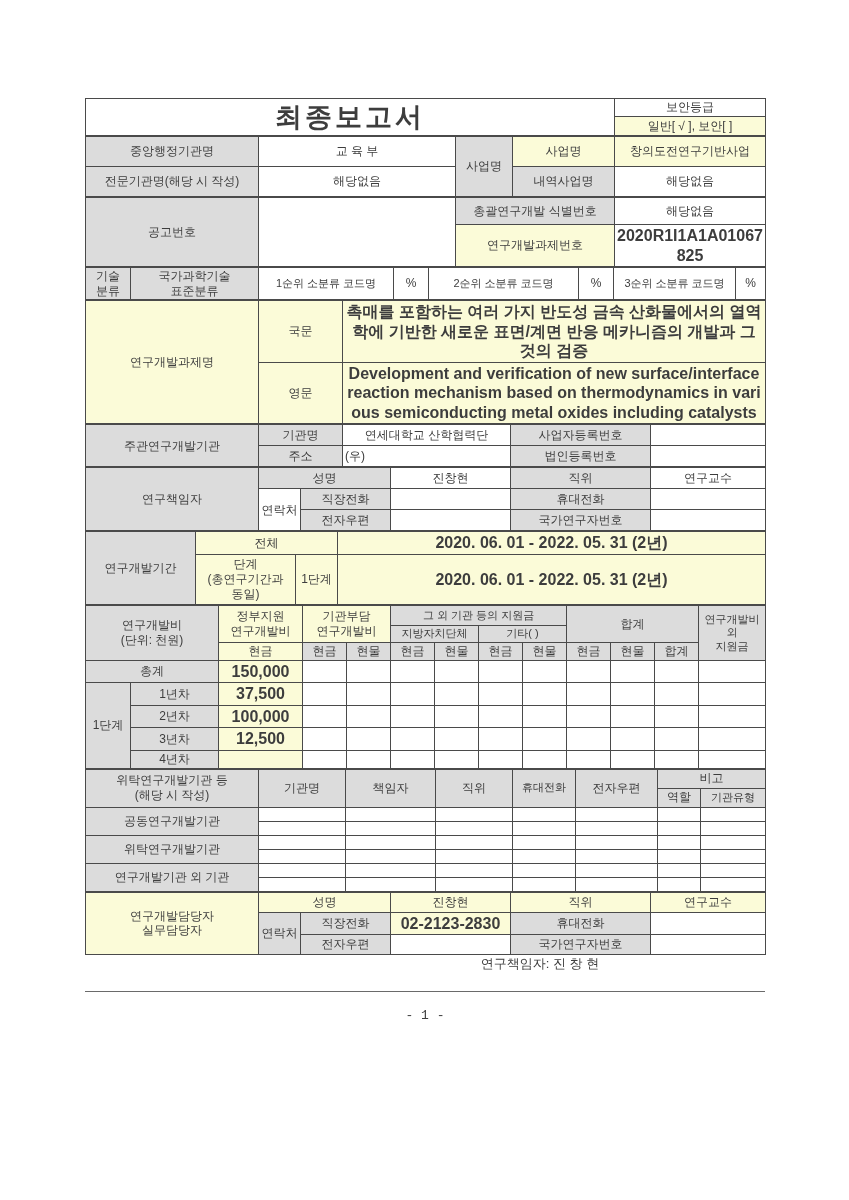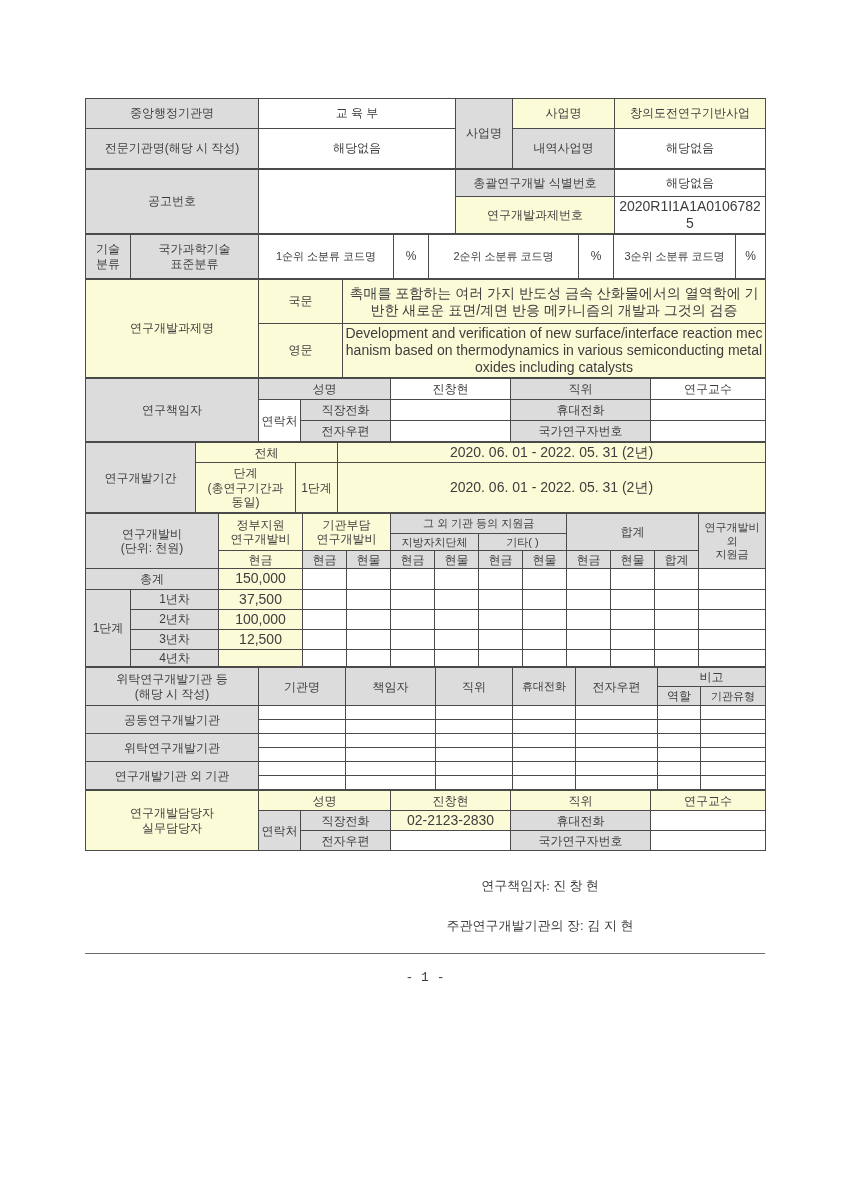--- a/index.html
+++ b/index.html
@@ -13,53 +13,68 @@
   td{
     border:1px solid #4a4a4a;font-size:12px;text-align:center;
     vertical-align:middle;padding:1px 2px;line-height:1.22;overflow:hidden;
     word-break:break-all;
   }
   .g{background:#dcdcdc;}
   .y{background:#fbfbd8;}
   .pre{white-space:pre-line;}
   .left{text-align:left;}
   .fs11{font-size:11px;}
-  .fs13{font-size:14px;}
+  .fs13{font-size:16px;font-weight:bold;}
   .title-cell{font-size:27px;font-weight:bold;letter-spacing:3px;background:#fff;}
   .decl{width:680px;margin-top:14px;font-size:13px;line-height:1.6;text-align:justify;}
   .date-line{width:680px;margin-top:14px;font-size:13px;text-align:right;padding-right:26px;box-sizing:border-box;}
   .sig{width:680px;font-size:13px;text-align:center;padding-left:230px;box-sizing:border-box;}
-  .sig1{margin-top:26px;font-family:Liberation Serif, serif;}
+  .sig1{}
   .sig2{margin-top:22px;}
   .footer-rule{width:680px;border:none;border-top:1px solid #6a6a6a;margin:18px 0 0 0;}
   .pageno{width:680px;margin-top:16px;text-align:center;font-size:13px;font-family:"Liberation Mono","DejaVu Sans Mono",monospace;}
 </style>
 </head>
 <body>
 
 <div class="page">
 
+  <table>
+    <colgroup>
+        <col style="width:529px">
+        <col style="width:151px">
+      </colgroup>
+    <tbody>
+        <tr style="height:18px">
+      <td rowspan="2" class="title-cell">최종보고서</td>
+      <td>보안등급</td>
+    </tr>
+    <tr style="height:19px">
+      <td class="y">일반[ √ ], 보안[   ]</td>
+    </tr>
+  </tbody>
+    </table>
 
   <table>
     <colgroup>
         <col style="width:173px">
         <col style="width:197px">
         <col style="width:57px">
         <col style="width:102px">
         <col style="width:151px">
       </colgroup>
     <tbody>
         <tr style="height:30px">
       <td class="g">중앙행정기관명</td>
       <td>교 육 부</td>
       <td class="g" rowspan="2">사업명</td>
       <td class="y">사업명</td>
       <td class="y">창의도전연구기반사업</td>
     </tr>
-    <tr style="height:40px">
+    <tr style="height:30px">
       <td class="g">전문기관명(해당 시 작성)</td>
       <td>해당없음</td>
       <td class="g">내역사업명</td>
       <td>해당없음</td>
     </tr>
   </tbody>
     </table>
 
   <table>
     <colgroup>
@@ -87,21 +102,21 @@
         <col style="width:45px">
         <col style="width:128px">
         <col style="width:135px">
         <col style="width:35px">
         <col style="width:150px">
         <col style="width:35px">
         <col style="width:122px">
         <col style="width:30px">
       </colgroup>
     <tbody>
-        <tr style="height:44px">
+        <tr style="height:32px">
       <td class="g pre">기술
 분류</td>
       <td class="g pre">국가과학기술
 표준분류</td>
       <td class="fs11">1순위 소분류 코드명</td>
       <td>%</td>
       <td class="fs11">2순위 소분류 코드명</td>
       <td>%</td>
       <td class="fs11">3순위 소분류 코드명</td>
       <td>%</td>
@@ -122,20 +137,44 @@
       <td class="y">국문</td>
       <td class="y fs13">촉매를 포함하는 여러 가지 반도성 금속 산화물에서의 열역학에 기반한 새로운 표면/계면 반응 메카니즘의 개발과 그것의 검증</td>
     </tr>
     <tr style="height:50px">
       <td class="y">영문</td>
       <td class="y fs13">Development and verification of new surface/interface reaction mechanism based on thermodynamics in various semiconducting metal oxides including catalysts</td>
     </tr>
   </tbody>
     </table>
 
+  <table>
+    <colgroup>
+        <col style="width:173px">
+        <col style="width:84px">
+        <col style="width:168px">
+        <col style="width:140px">
+        <col style="width:115px">
+      </colgroup>
+    <tbody>
+        <tr style="height:21px">
+      <td class="g" rowspan="2">주관연구개발기관</td>
+      <td class="g">기관명</td>
+      <td>연세대학교 산학협력단</td>
+      <td class="g">사업자등록번호</td>
+      <td></td>
+    </tr>
+    <tr style="height:21px">
+      <td class="g">주소</td>
+      <td class="left">(우)</td>
+      <td class="g">법인등록번호</td>
+      <td></td>
+    </tr>
+  </tbody>
+    </table>
 
   <table>
     <colgroup>
         <col style="width:173px">
         <col style="width:42px">
         <col style="width:90px">
         <col style="width:120px">
         <col style="width:140px">
         <col style="width:115px">
       </colgroup>
@@ -420,18 +459,17 @@
     <tr style="height:20px">
       <td class="g">전자우편</td>
       <td></td>
       <td class="g">국가연구자번호</td>
       <td></td>
     </tr>
   </tbody>
     </table>
 
   <div class="sig sig1">연구책임자: 진 창 현</div>
-  <div class="sig sig2">주관연구개발기관의 장: 김 지 현</div>
 
   <hr class="footer-rule">
   <div class="pageno">- 1 -</div>
 
 </div>
 
 </body></html>

